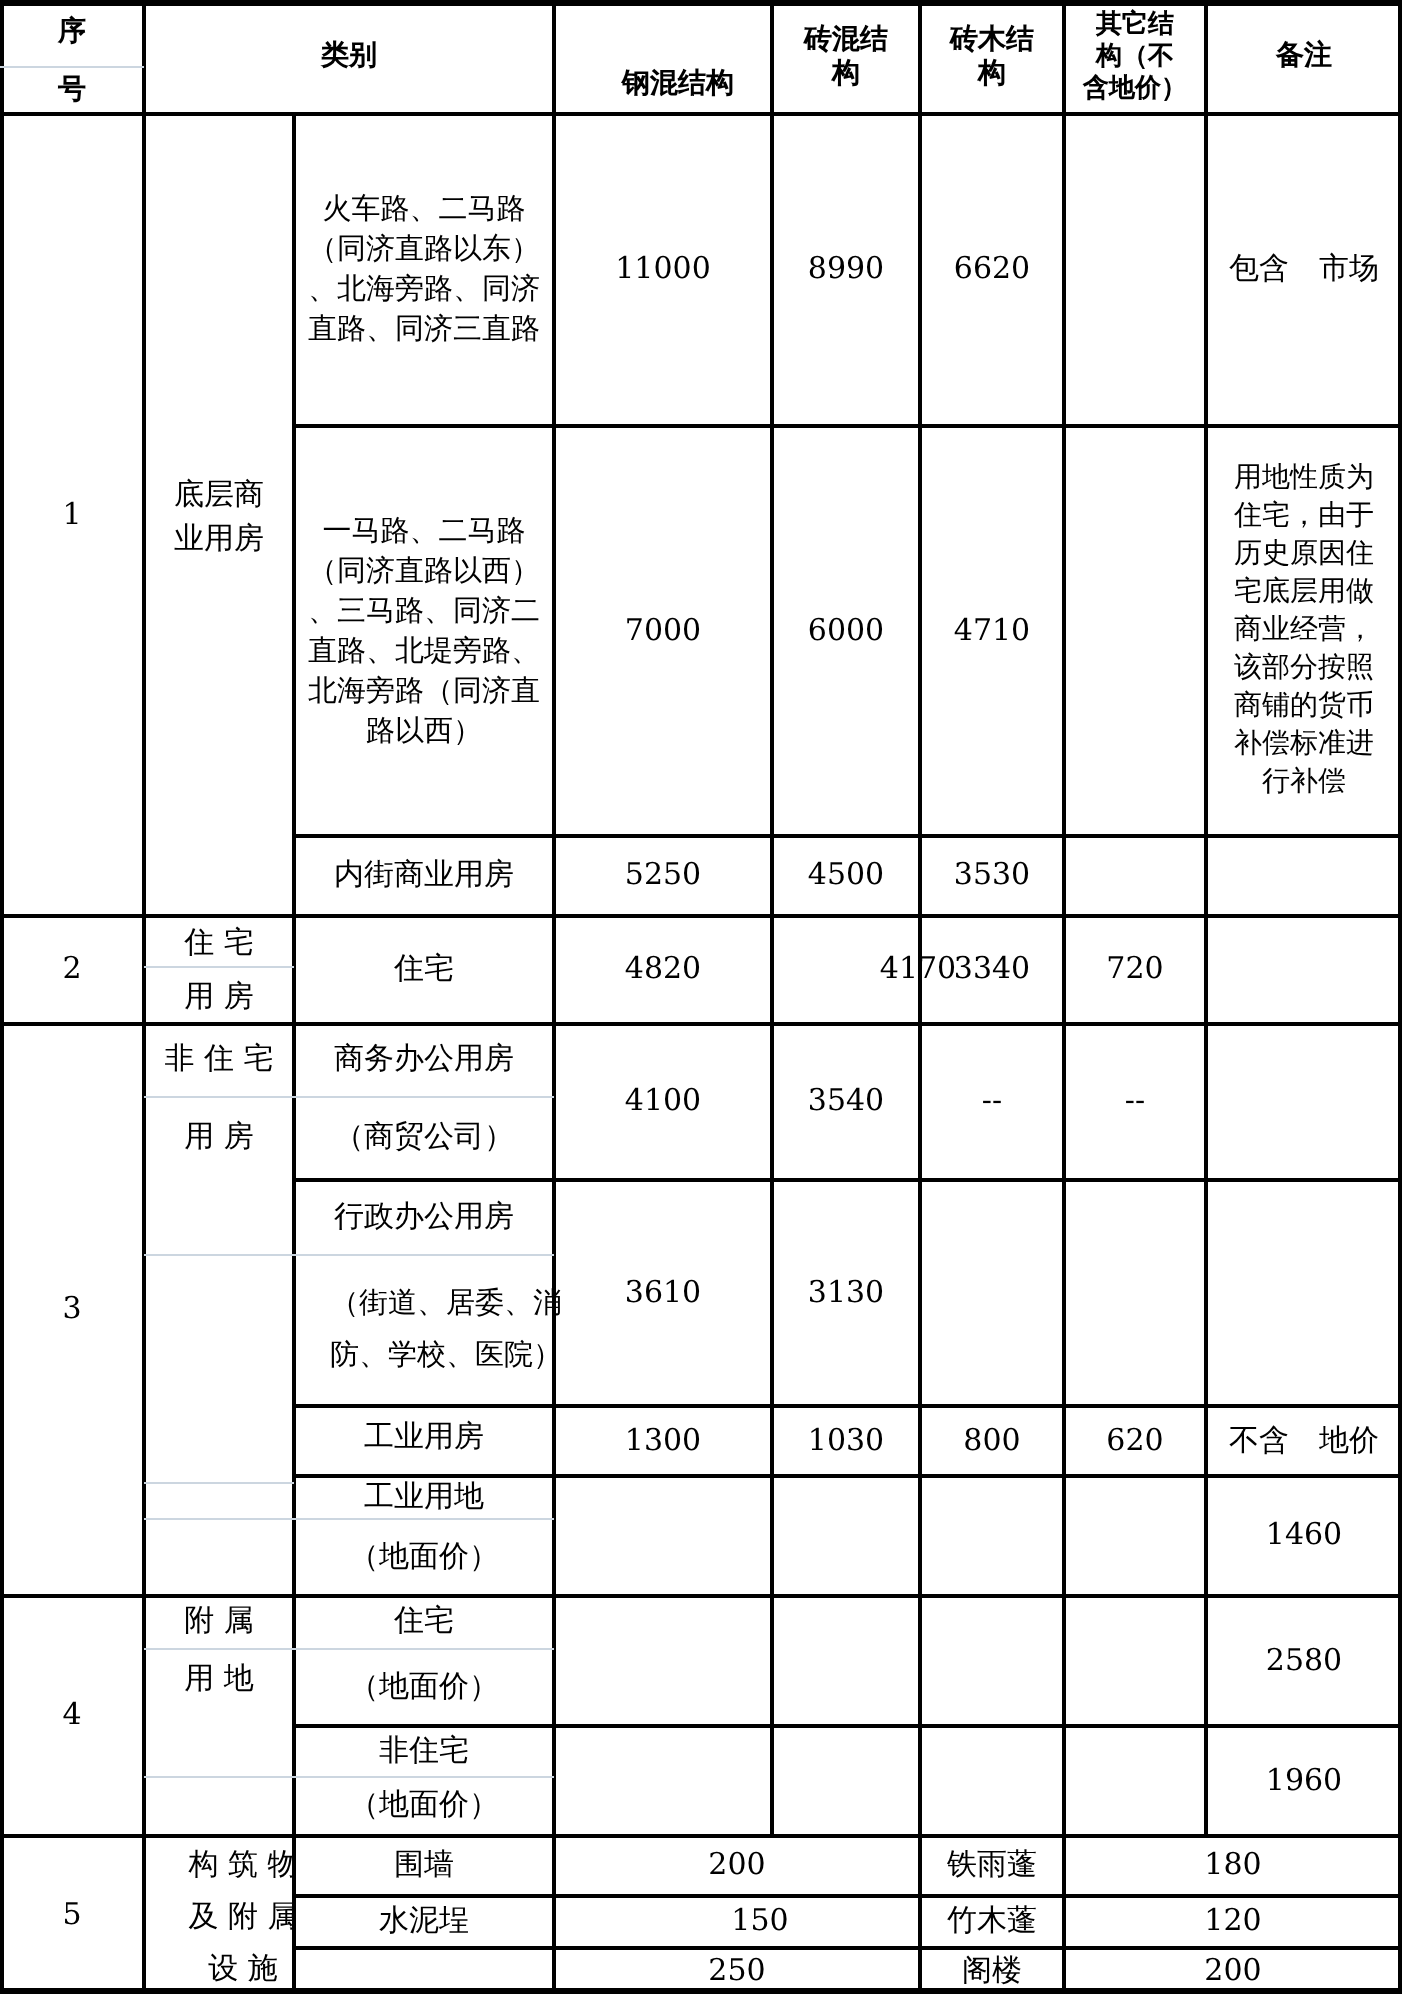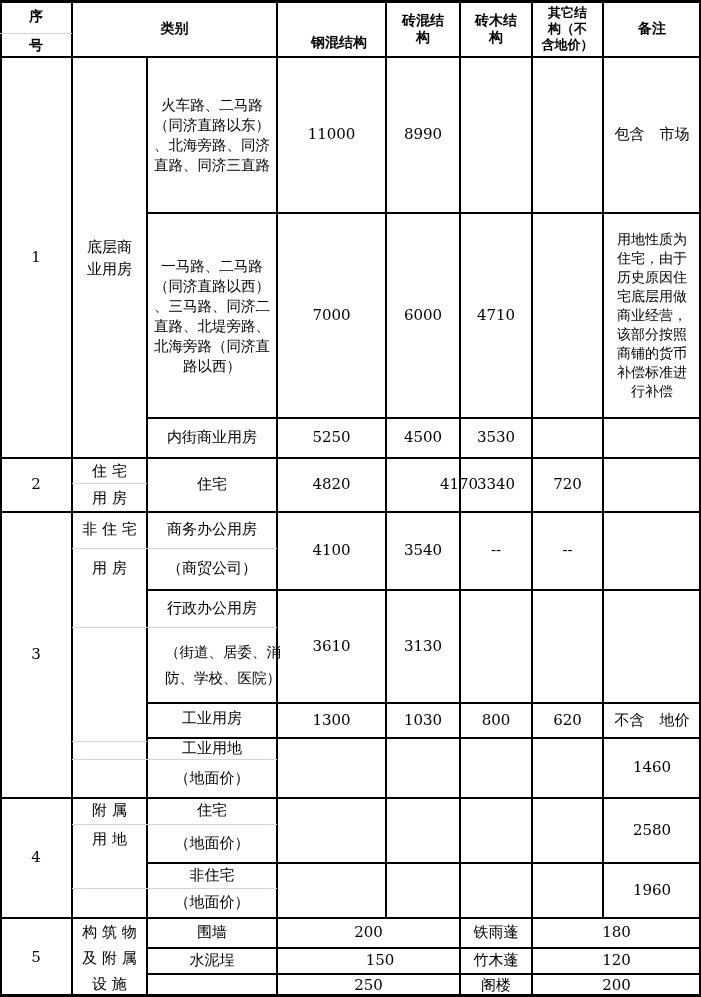--- a/index.html
+++ b/index.html
@@ -86,20 +86,21 @@
   <div class="cell" style="left:0;top:57px;width:72px;height:401px;">1</div>
   <div class="cell lh22" style="left:72px;top:57px;width:75px;height:401px;">底层商
 业用房</div>
 
   <div class="cell lh20" style="left:147px;top:57px;width:130px;height:156px;">火车路、二马路
 （同济直路以东）
 、北海旁路、同济
 直路、同济三直路</div>
   <div class="cell" style="left:277px;top:57px;width:109px;height:156px;">11000</div>
   <div class="cell" style="left:386px;top:57px;width:74px;height:156px;">8990</div>
+  <div class="cell" style="left:460px;top:57px;width:72px;height:156px;">6620</div>
   <div class="cell" style="left:603px;top:57px;width:98px;height:156px;">包含　市场</div>
 
   <div class="cell lh20" style="left:147px;top:213px;width:130px;height:205px;">一马路、二马路
 （同济直路以西）
 、三马路、同济二
 直路、北堤旁路、
 北海旁路（同济直
 路以西）</div>
   <div class="cell" style="left:277px;top:213px;width:109px;height:205px;">7000</div>
   <div class="cell" style="left:386px;top:213px;width:74px;height:205px;">6000</div>
@@ -162,21 +163,21 @@
 
   <div class="cell" style="left:147px;top:798px;width:130px;height:26px;">住宅</div>
   <div class="cell" style="left:147px;top:824px;width:130px;height:39px;">（地面价）</div>
   <div class="cell" style="left:603px;top:798px;width:98px;height:65px;">2580</div>
 
   <div class="cell" style="left:147px;top:863px;width:130px;height:25px;">非住宅</div>
   <div class="cell" style="left:147px;top:888px;width:130px;height:30px;">（地面价）</div>
   <div class="cell" style="left:603px;top:863px;width:98px;height:55px;">1960</div>
 
   <div class="cell" style="left:0;top:918px;width:72px;height:79px;">5</div>
-  <div class="cell lh26" style="left:72px;top:918px;width:75px;height:79px;text-align:center;">构 筑 物
+  <div class="cell lh26" style="left:84px;top:918px;width:75px;height:79px;text-align:center;">构 筑 物
 及 附 属
 设 施</div>
 
   <div class="cell" style="left:147px;top:918px;width:130px;height:30px;">围墙</div>
   <div class="cell" style="left:277px;top:918px;width:183px;height:30px;">200</div>
   <div class="cell" style="left:460px;top:918px;width:72px;height:30px;">铁雨蓬</div>
   <div class="cell" style="left:532px;top:918px;width:169px;height:30px;">180</div>
 
   <div class="cell" style="left:147px;top:948px;width:130px;height:26px;">水泥埕</div>
   <div class="cell" style="left:277px;top:948px;width:163px;height:26px;padding-left:43px;">150</div>

